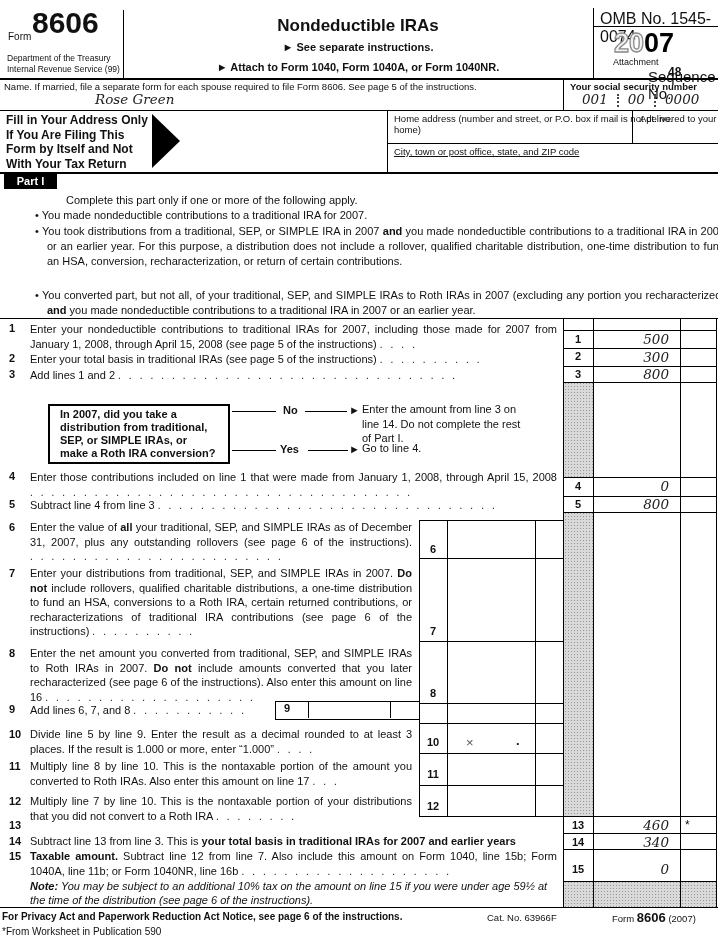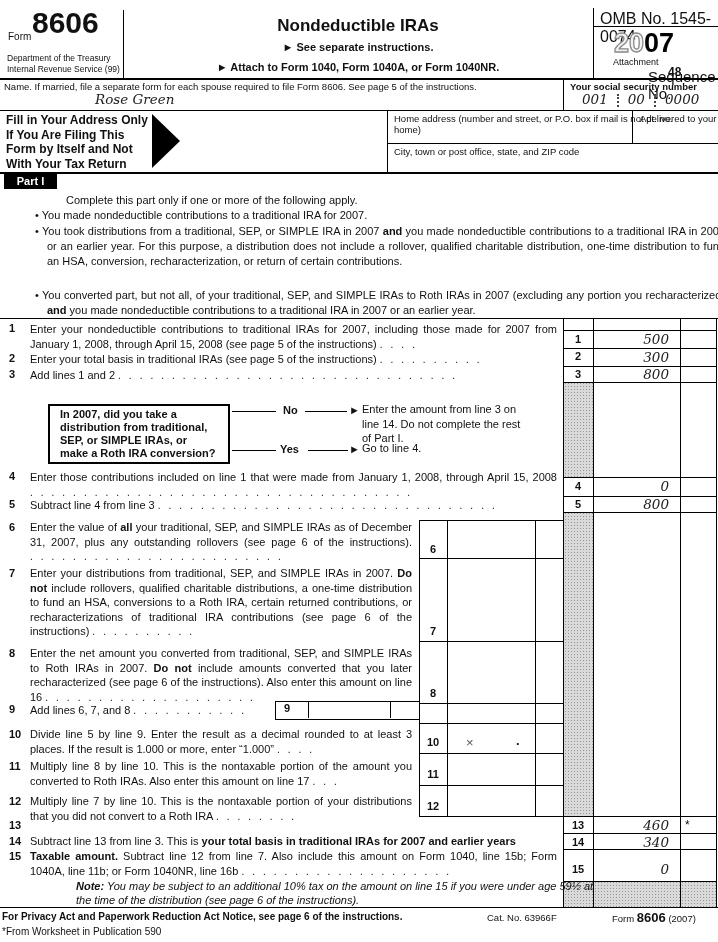--- a/index.html
+++ b/index.html
@@ -66,21 +66,21 @@
 
   <div class="a b" style="left:6px;top:113px;font-size:12px;line-height:14.5px;">Fill in Your Address Only<br>If You Are Filing This<br>Form by Itself and Not<br>With Your Tax Return</div>
   <div class="tri" style="left:152px;top:114px;"></div>
   <div class="vl" style="left:387px;top:110px;height:62px;"></div>
   <div class="s" style="left:394px;top:113px;">Home address (number and street, or P.O. box if mail is not delivered to your home)</div>
   <div class="a" style="left:394px;top:125px;width:230px;height:16px;"></div>
   <div class="vl" style="left:632px;top:110px;height:33px;"></div>
   <div class="s" style="left:640px;top:113px;">Apt. no.</div>
   <div class="a" style="left:638px;top:125px;width:70px;height:16px;"></div>
   <div class="hl" style="left:387px;top:143px;width:331px;"></div>
-  <div class="s" style="left:394px;top:146px;">City, town or post office, state, and ZIP code</div>
+  <div class="s" style="left:394px;top:146px;text-decoration:underline;">City, town or post office, state, and ZIP code</div>
   <div class="a" style="left:394px;top:157px;width:310px;height:13px;"></div>
   <div class="hl2" style="left:0;top:172px;width:718px;"></div>
 
   <div class="badge" style="left:4px;top:174px;width:53px;height:15px;">Part I</div>
   <div class="t" style="left:66px;top:193px;">Complete this part only if one or more of the following apply.</div>
   <div class="t" style="left:35px;top:208px;width:680px;">• You made nondeductible contributions to a traditional IRA for 2007.</div>
   <div class="t jus" style="left:35px;top:224px;width:678px;line-height:15.2px;text-indent:-12px;padding-left:12px;">• You took distributions from a traditional, SEP, or SIMPLE IRA in 2007 <b>and</b> you made nondeductible contributions to a traditional IRA in 2007 or an earlier year. For this purpose, a distribution does not include a rollover, qualified charitable distribution, one-time distribution to fund an HSA, conversion, recharacterization, or return of certain contributions.</div>
   <div class="t jus" style="left:35px;top:288px;width:678px;line-height:15.2px;text-indent:-12px;padding-left:12px;">• You converted part, but not all, of your traditional, SEP, and SIMPLE IRAs to Roth IRAs in 2007 (excluding any portion you recharacterized) <b>and</b> you made nondeductible contributions to a traditional IRA in 2007 or an earlier year.</div>
   <div class="hl" style="left:0;top:318px;width:718px;"></div>
 
@@ -201,21 +201,21 @@
   <div class="num" style="left:9px;top:835px;">14</div>
   <div class="t" style="left:30px;top:834px;width:540px;">Subtract line 13 from line 3. This is <b>your total basis in traditional IRAs for 2007 and earlier years</b></div>
   <div class="num ctr" style="left:563px;top:836px;width:30px;">14</div>
   <div class="val hw" style="left:593px;top:834px;">340</div>
 
   <div class="num" style="left:9px;top:850px;">15</div>
   <div class="t jus" style="left:30px;top:849px;width:527px;"><span><b>Taxable amount.</b> Subtract line 12 from line 7. Also include this amount on Form 1040, line 15b; Form 1040A, line 11b; or Form 1040NR, line 16b</span> <span class="dots">....................</span></div>
   <div class="num ctr" style="left:563px;top:863px;width:30px;">15</div>
   <div class="val hw" style="left:593px;top:861px;">0</div>
 
-  <div class="t note-it" style="left:30px;top:879px;width:527px;line-height:14px;margin-left:46px;"><b>Note:</b> <i>You may be subject to an additional 10% tax on the amount on line 15 if you were under age 59½ at the time of the distribution (see page 6 of the instructions).</i></div>
+  <div class="t note-it" style="left:30px;top:879px;width:527px;line-height:14px;"><b>Note:</b> <i>You may be subject to an additional 10% tax on the amount on line 15 if you were under age 59½ at the time of the distribution (see page 6 of the instructions).</i></div>
 
   <div class="hl" style="left:0;top:907px;width:718px;border-top-width:1.5px;"></div>
   <div class="a b" style="left:2px;top:911px;font-size:10px;">For Privacy Act and Paperwork Reduction Act Notice, see page 6 of the instructions.</div>
   <div class="a" style="left:487px;top:912px;font-size:9.5px;">Cat. No. 63966F</div>
   <div class="a nw" style="left:612px;top:910px;font-size:9.5px;"><span>Form</span> <span class="b" style="font-size:13px;">8606</span> <span>(2007)</span></div>
   <div class="a" style="left:2px;top:926px;font-size:10px;">*From Worksheet in Publication 590</div>
 
 </div>
 
 </body></html>

